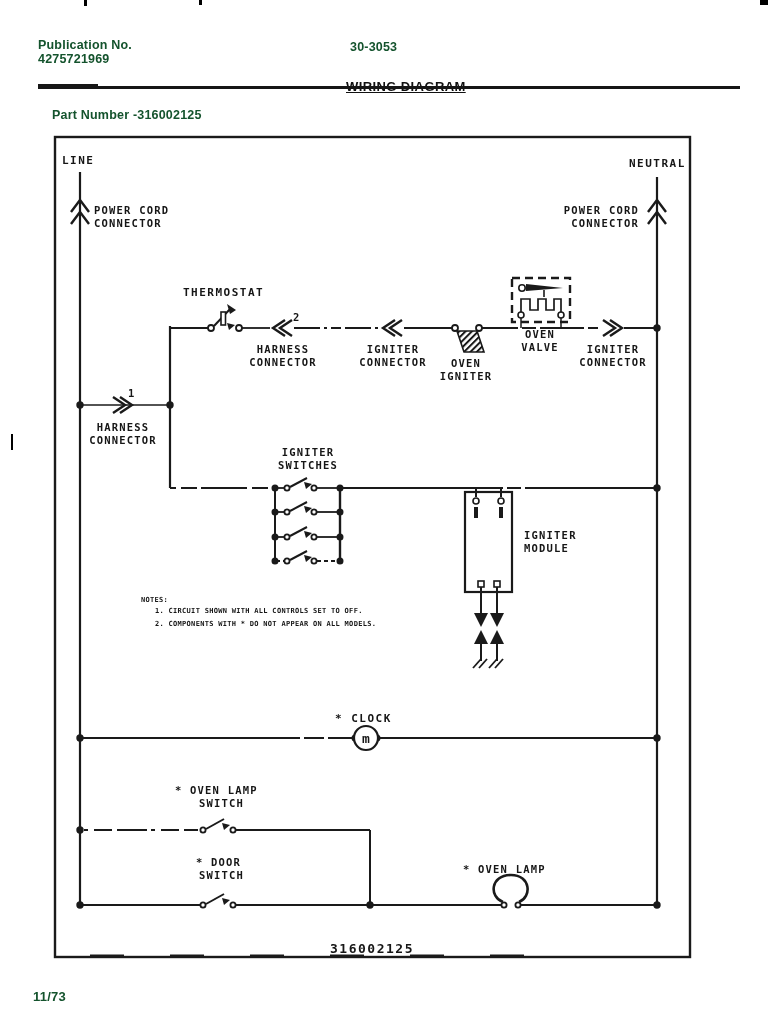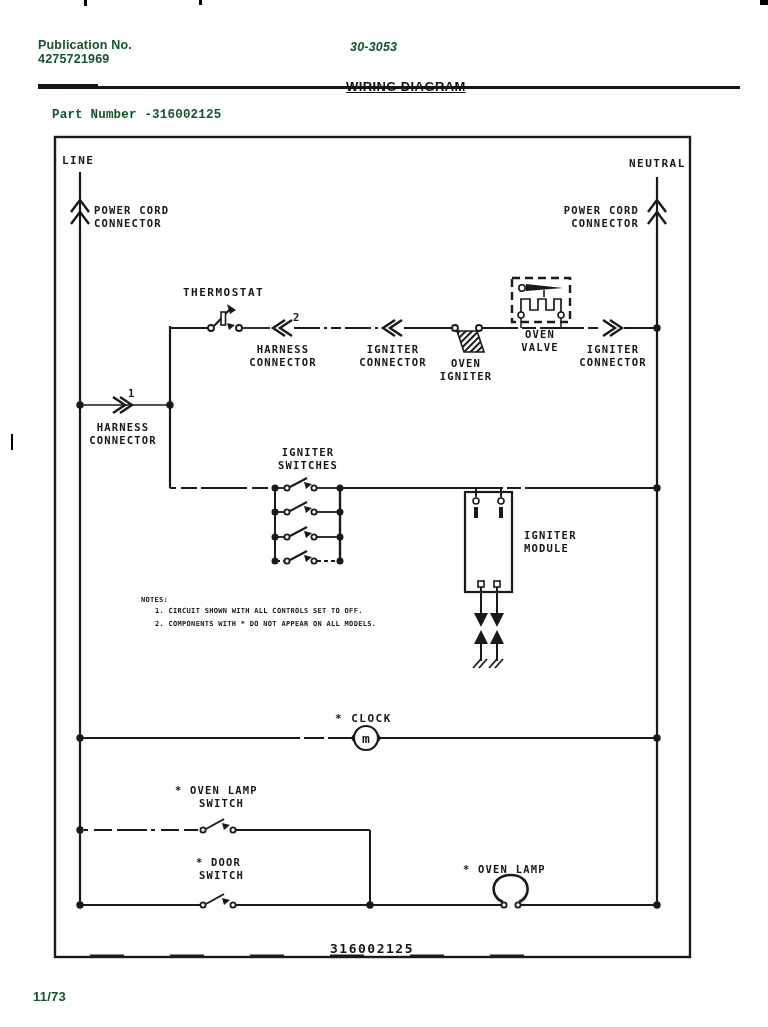--- a/index.html
+++ b/index.html
@@ -29,25 +29,25 @@
 </head>
 <body>
 
 <div class="abs scan-mark" style="left:84px;top:0;width:3px;height:6px;"></div>
 <div class="abs scan-mark" style="left:199px;top:0;width:3px;height:5px;"></div>
 <div class="abs scan-mark" style="left:760px;top:0;width:8px;height:5px;"></div>
 <div class="abs scan-mark" style="left:11px;top:434px;width:2px;height:16px;"></div>
 
 <div class="abs hdr-text" style="left:38px;top:38px;">Publication No.</div>
 <div class="abs hdr-text" style="left:38px;top:52px;">4275721969</div>
-<div class="abs hdr-text" style="left:350px;top:40px;font-style:italic;">30-3053</div>
+<div class="abs hdr-text" style="left:350px;top:40px;">30-3053</div>
 <div class="abs title" style="left:327px;top:79px;margin-left:19px;">WIRING DIAGRAM</div>
 <div class="abs rule" style="left:38px;top:86px;width:702px;"></div>
 <div class="abs rule" style="left:38px;top:84px;width:60px;height:4px;"></div>
-<div class="abs hdr-text" style="left:52px;top:108px;font-family:Liberation Mono, monospace;">Part Number -316002125</div>
+<div class="abs hdr-text" style="left:52px;top:108px;">Part Number -316002125</div>
 
 <div class="abs hdr-text" style="left:33px;top:989px;font-size:13px;">11/73</div>
 
 <svg class="abs" style="left:0;top:0;" width="768" height="1027" viewBox="0 0 768 1027">
   <defs>
     <pattern id="hatch" width="4.5" height="4.5" patternTransform="rotate(45)" patternUnits="userSpaceOnUse">
       <rect width="2" height="4.5" fill="#161616"></rect>
     </pattern>
   </defs>
 

